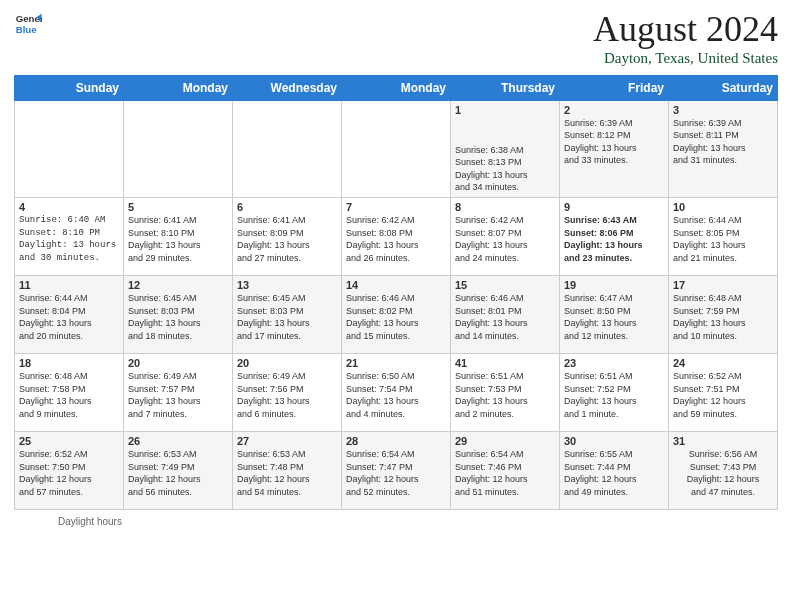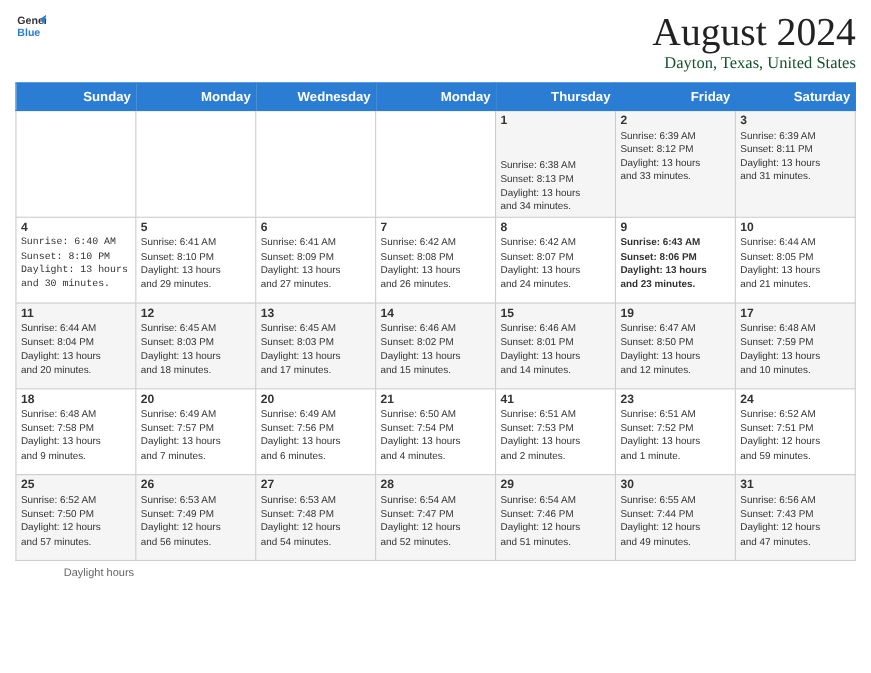--- a/index.html
+++ b/index.html
@@ -340,21 +340,21 @@
           </td>
           <td>
             <span class="day-num">30</span>
             <div class="day-info" style="white-space: pre-line;">Sunrise: 6:55 AM
 Sunset: 7:44 PM
 Daylight: 12 hours
 and 49 minutes.</div>
           </td>
           <td>
             <span class="day-num">31</span>
-            <div class="day-info" style="white-space: pre-line;">Sunrise: 6:56 AM
+            <div class="day-info" style="white-space: pre-line; text-align: center;">Sunrise: 6:56 AM
 Sunset: 7:43 PM
 Daylight: 12 hours
 and 47 minutes.</div>
           </td>
         </tr>
       </tbody>
   </table>
 
   <div class="footer">
     <span>Daylight hours</span>

